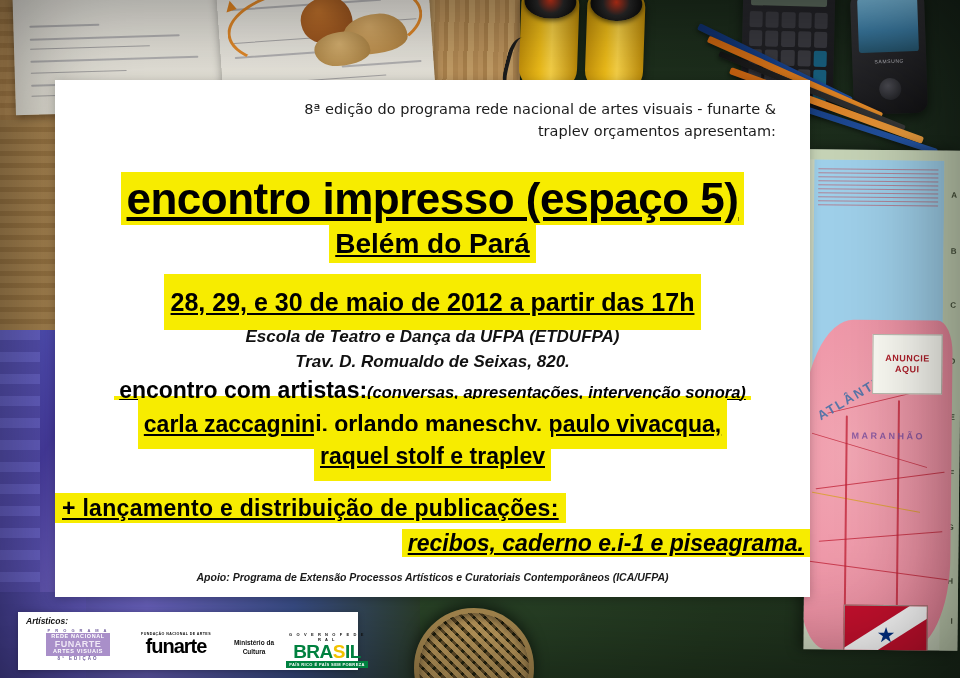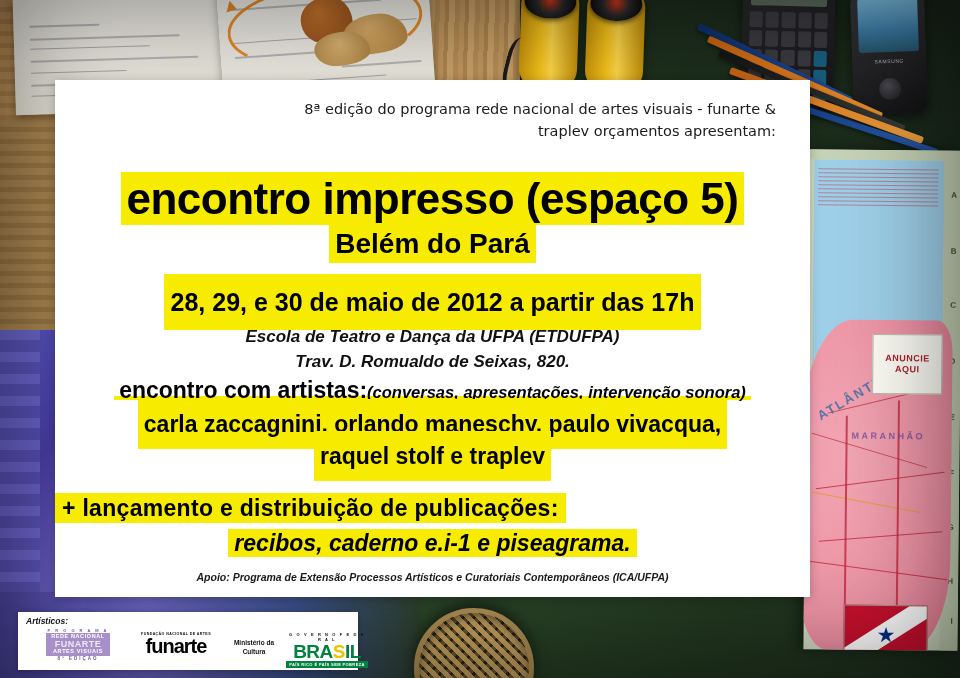--- a/index.html
+++ b/index.html
@@ -179,21 +179,21 @@
     position:absolute;left:55px;top:80px;width:755px;height:517px;
     background:#ffffff;
     box-shadow:0 2px 10px rgba(0,0,0,.25);
   }
   .panel-inner{position:absolute;inset:0;padding:0;}
 
   .hl{
     background:#f7ec00;
     box-shadow:0 0 0 0 #f7ec00;
     padding:0 4px;
-    -webkit-box-decoration-break:clone;box-decoration-break:clone;
+    -webkit-box-decoration-break:clone;box-decoration-break:clone;text-decoration:underline;
   }
 
   .preamble{
     position:absolute;right:34px;top:18px;width:500px;
     text-align:right;font-size:14.5px;line-height:1.55;color:#1b1b1b;
     font-family:"DejaVu Sans", sans-serif;
   }
 
   .title{
     position:absolute;left:0;right:0;top:94px;text-align:center;
@@ -239,21 +239,21 @@
     font-size:23px;font-weight:bold;color:#000;
   }
   .artists-1 .hl,.artists-2 .hl{padding:12px 6px;}
 
   .launch{
     position:absolute;left:0;right:0;top:415px;text-align:left;
     font-size:23px;font-weight:bold;color:#000;letter-spacing:.3px;
   }
   .launch .hl{padding:2px 7px;}
   .pubs{
-    position:absolute;left:0;right:0;top:450px;text-align:center;
+    position:absolute;left:0;right:0;top:450px;text-align:right;
     font-size:23px;font-weight:bold;font-style:italic;color:#000;
   }
   .pubs .hl{padding:1px 6px;}
 
   .apoio{
     position:absolute;left:0;right:0;top:491px;text-align:center;
     font-size:10.5px;font-style:italic;font-weight:bold;color:#1a1a1a;
   }
 
   

